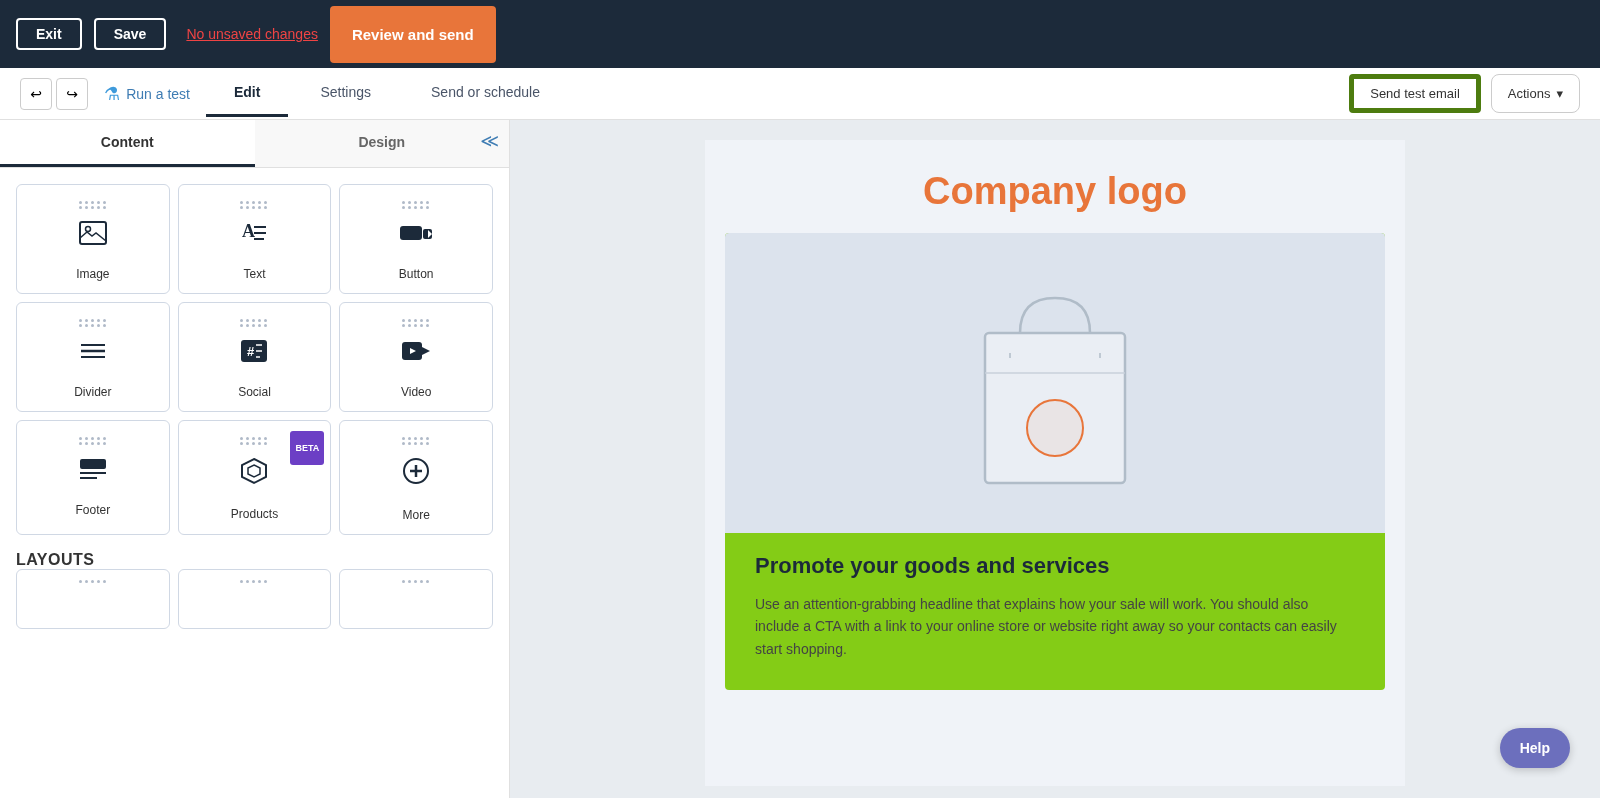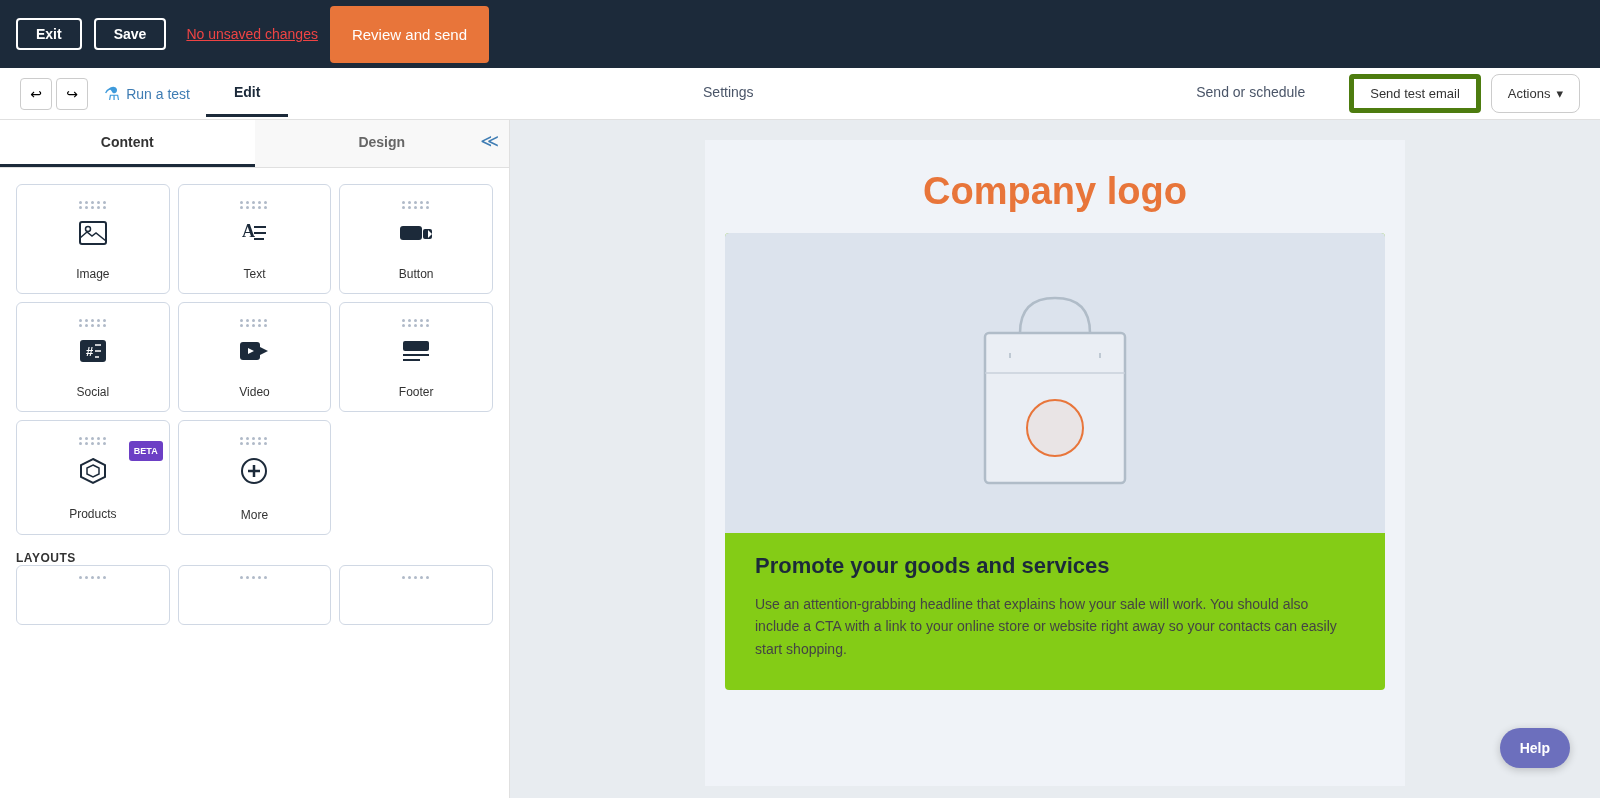--- a/index.html
+++ b/index.html
@@ -45,21 +45,21 @@
     .edit-icon {
       color: #aab4be;
       font-size: 16px;
       cursor: pointer;
     }
     .review-send-btn {
       background: #e8753a;
       color: #fff;
       border: none;
       font-size: 15px;
-      font-weight: 400;
+      font-weight: 700;
       padding: 20px 22px;
       border-radius: 4px;
       cursor: pointer;
       white-space: nowrap;
     }
 
     
     .sub-bar {
       display: flex;
       align-items: center;
@@ -94,21 +94,21 @@
       cursor: pointer;
       font-weight: 500;
     }
     .run-test-icon {
       color: #3e9adb;
       font-size: 18px;
     }
     .tabs-center {
       flex: 1;
       display: flex;
-      justify-content: space-between;
+      justify-content: flex-start;
       gap: 4px;
     }
     .tab {
       padding: 14px 28px;
       font-size: 14px;
       font-weight: 500;
       color: #4a5568;
       cursor: pointer;
       border-bottom: 3px solid transparent;
       text-align: center;
@@ -227,39 +227,39 @@
       color: #1c2a3a;
     }
     .component-label {
       font-size: 12px;
       color: #333;
       font-weight: 500;
       margin-top: 8px;
     }
     .beta-badge {
       position: absolute;
-      top: 20px;
+      top: 10px;
       right: 6px;
       background: #6c3fc5;
       color: #fff;
       font-size: 9px;
       font-weight: 700;
-      padding: 5px 5px;
+      padding: 12px 5px;
       border-radius: 3px;
     }
     .more-icon {
       font-size: 26px;
       color: #1c2a3a;
     }
 
     .layouts-section {
       padding: 0 16px 16px;
     }
     .layouts-title {
-      font-size: 12px;
+      font-size: 16px;
       font-weight: 700;
       color: #333;
       letter-spacing: 0.5px;
       margin-bottom: 0;
       text-transform: uppercase;
     }
     .layouts-grid {
       display: grid;
       grid-template-columns: repeat(3, 1fr);
       gap: 8px;
@@ -453,20 +453,42 @@
         <span class="component-icon">
           <svg width="34" height="24" viewBox="0 0 34 24" fill="none">
             <rect x="1" y="5" width="22" height="14" rx="3" fill="#1c2a3a"></rect>
             <rect x="24" y="8" width="9" height="10" rx="2" fill="#1c2a3a"></rect>
             <polygon points="33,13 29,9 29,17" fill="#fff"></polygon>
           </svg>
         </span>
         <span class="component-label">Button</span>
       </div>
 
+      <div class="component-card">
+        <div class="drag-dots">
+          <span></span>
+            <span></span>
+            <span></span>
+            <span></span>
+            <span></span>
+          <span></span>
+            <span></span>
+            <span></span>
+            <span></span>
+            <span></span>
+        </div>
+        <span class="component-icon">
+          <svg width="28" height="24" viewBox="0 0 28 24" fill="none">
+            <line x1="2" y1="6" x2="26" y2="6" stroke="#1c2a3a" stroke-width="2"></line>
+            <line x1="2" y1="12" x2="26" y2="12" stroke="#1c2a3a" stroke-width="2.5"></line>
+            <line x1="2" y1="18" x2="26" y2="18" stroke="#1c2a3a" stroke-width="2"></line>
+          </svg>
+        </span>
+        <span class="component-label">Divider</span>
+      </div>
 
       <div class="component-card">
         <div class="drag-dots">
           <span></span>
             <span></span>
             <span></span>
             <span></span>
             <span></span>
           <span></span>
             <span></span>

